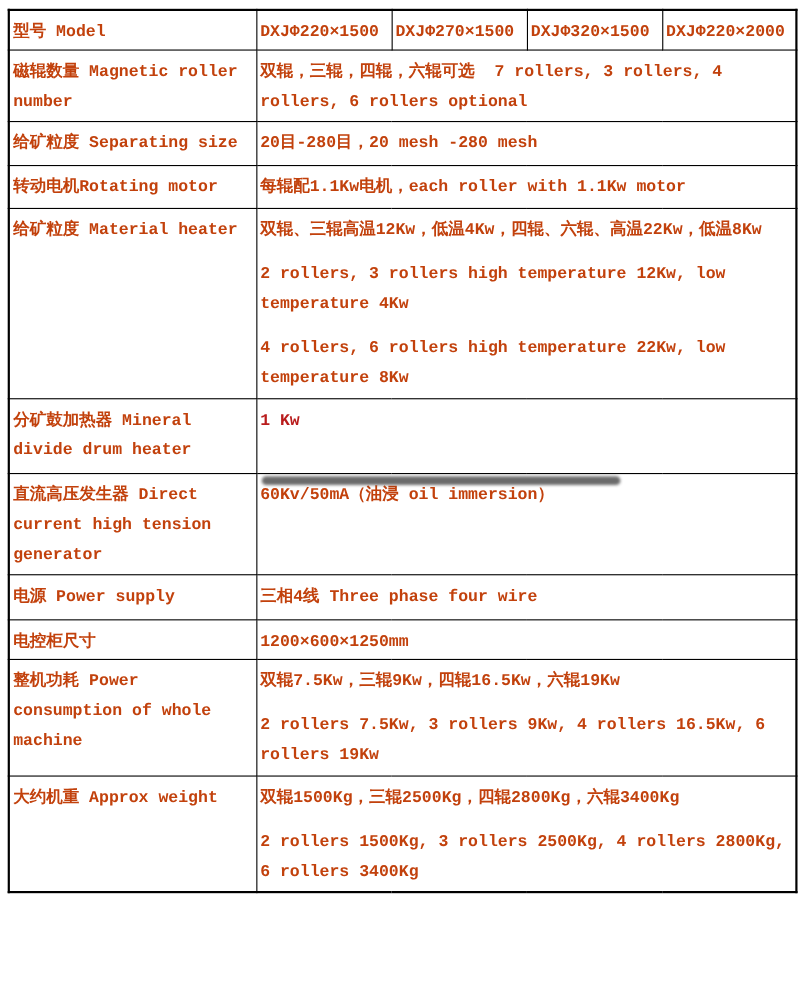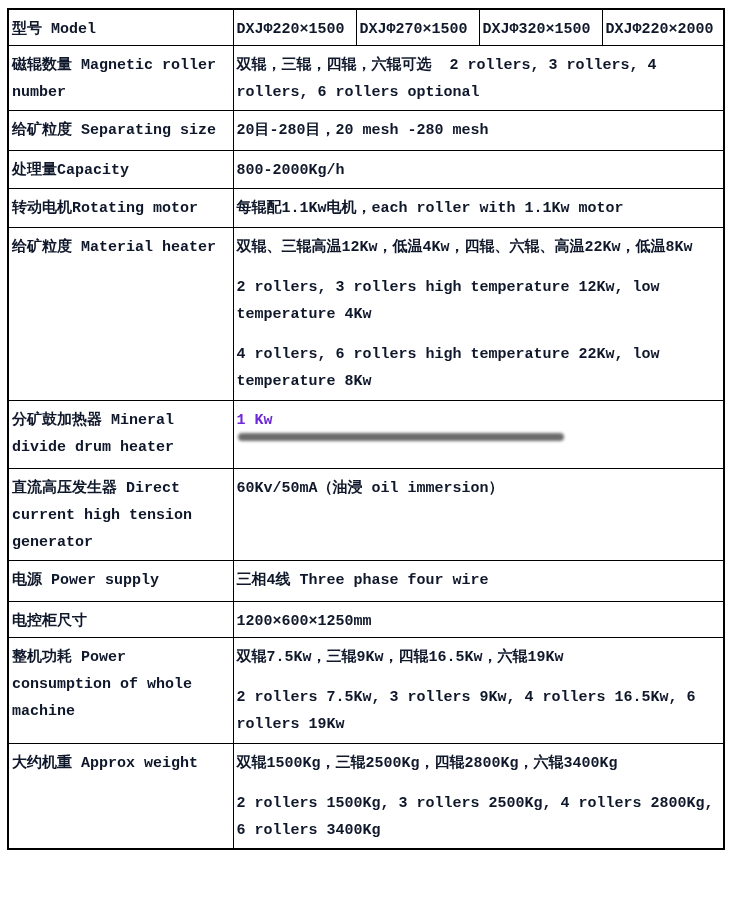--- a/index.html
+++ b/index.html
@@ -24,21 +24,21 @@
     width: 716px;
     border-collapse: collapse;
     table-layout: fixed;
     border: 2px solid #000000;
   }
   td {
     border: 1px solid #000000;
     vertical-align: top;
     font-size: 15px;
     font-weight: bold;
-    color: #0f172a;
+    color: #c2410c;
     padding: 0;
     overflow: hidden;
     word-wrap: break-word;
   }
   td.label {
     text-align: left;
     padding: 6px 2px 2px 3px;
     line-height: 27px;
   }
   td.val {
@@ -47,21 +47,21 @@
     line-height: 27px;
   }
   td.val p {
     margin: 0;
     white-space: pre-wrap;
   }
   td.val p + p {
     margin-top: 13px;
   }
   td.val.muted {
-    color: #6d28d9;
+    color: #b91c1c;
   }
   tr.r1  { height: 35px; }
   tr.r2  { height: 42px; }
   tr.r3  { height: 65px; }
   tr.r4  { height: 40px; }
   tr.r5  { height: 38px; }
   tr.r6  { height: 39px; }
   tr.r7  { height: 173px; }
   tr.r8  { height: 68px; }
   tr.r9  { height: 92px; }
@@ -102,37 +102,31 @@
       <td class="val">DXJΦ220×1500</td>
       <td class="val">DXJΦ270×1500</td>
       <td class="val">DXJΦ320×1500</td>
       <td class="val">DXJΦ220×2000</td>
     </tr>
 
 
     <tr class="r3">
       <td class="label">磁辊数量 Magnetic roller number</td>
       <td class="val" colspan="4">
-        <p>双辊，三辊，四辊，六辊可选  2 rollers, 3 rollers, 4 rollers, 6 rollers optional</p>
+        <p>双辊，三辊，四辊，六辊可选  7 rollers, 3 rollers, 4 rollers, 6 rollers optional</p>
       </td>
     </tr>
 
     <tr class="r4">
       <td class="label">给矿粒度 Separating size</td>
       <td class="val" colspan="4">
         <p>20目-280目，20 mesh -280 mesh</p>
       </td>
     </tr>
 
-    <tr class="r5">
-      <td class="label">处理量Capacity</td>
-      <td class="val" colspan="4">
-        <p>800-2000Kg/h</p>
-      </td>
-    </tr>
 
     <tr class="r6">
       <td class="label">转动电机Rotating motor</td>
       <td class="val" colspan="4">
         <p>每辊配1.1Kw电机，each roller with 1.1Kw motor</p>
       </td>
     </tr>
 
     <tr class="r7">
       <td class="label">给矿粒度 Material heater</td>

